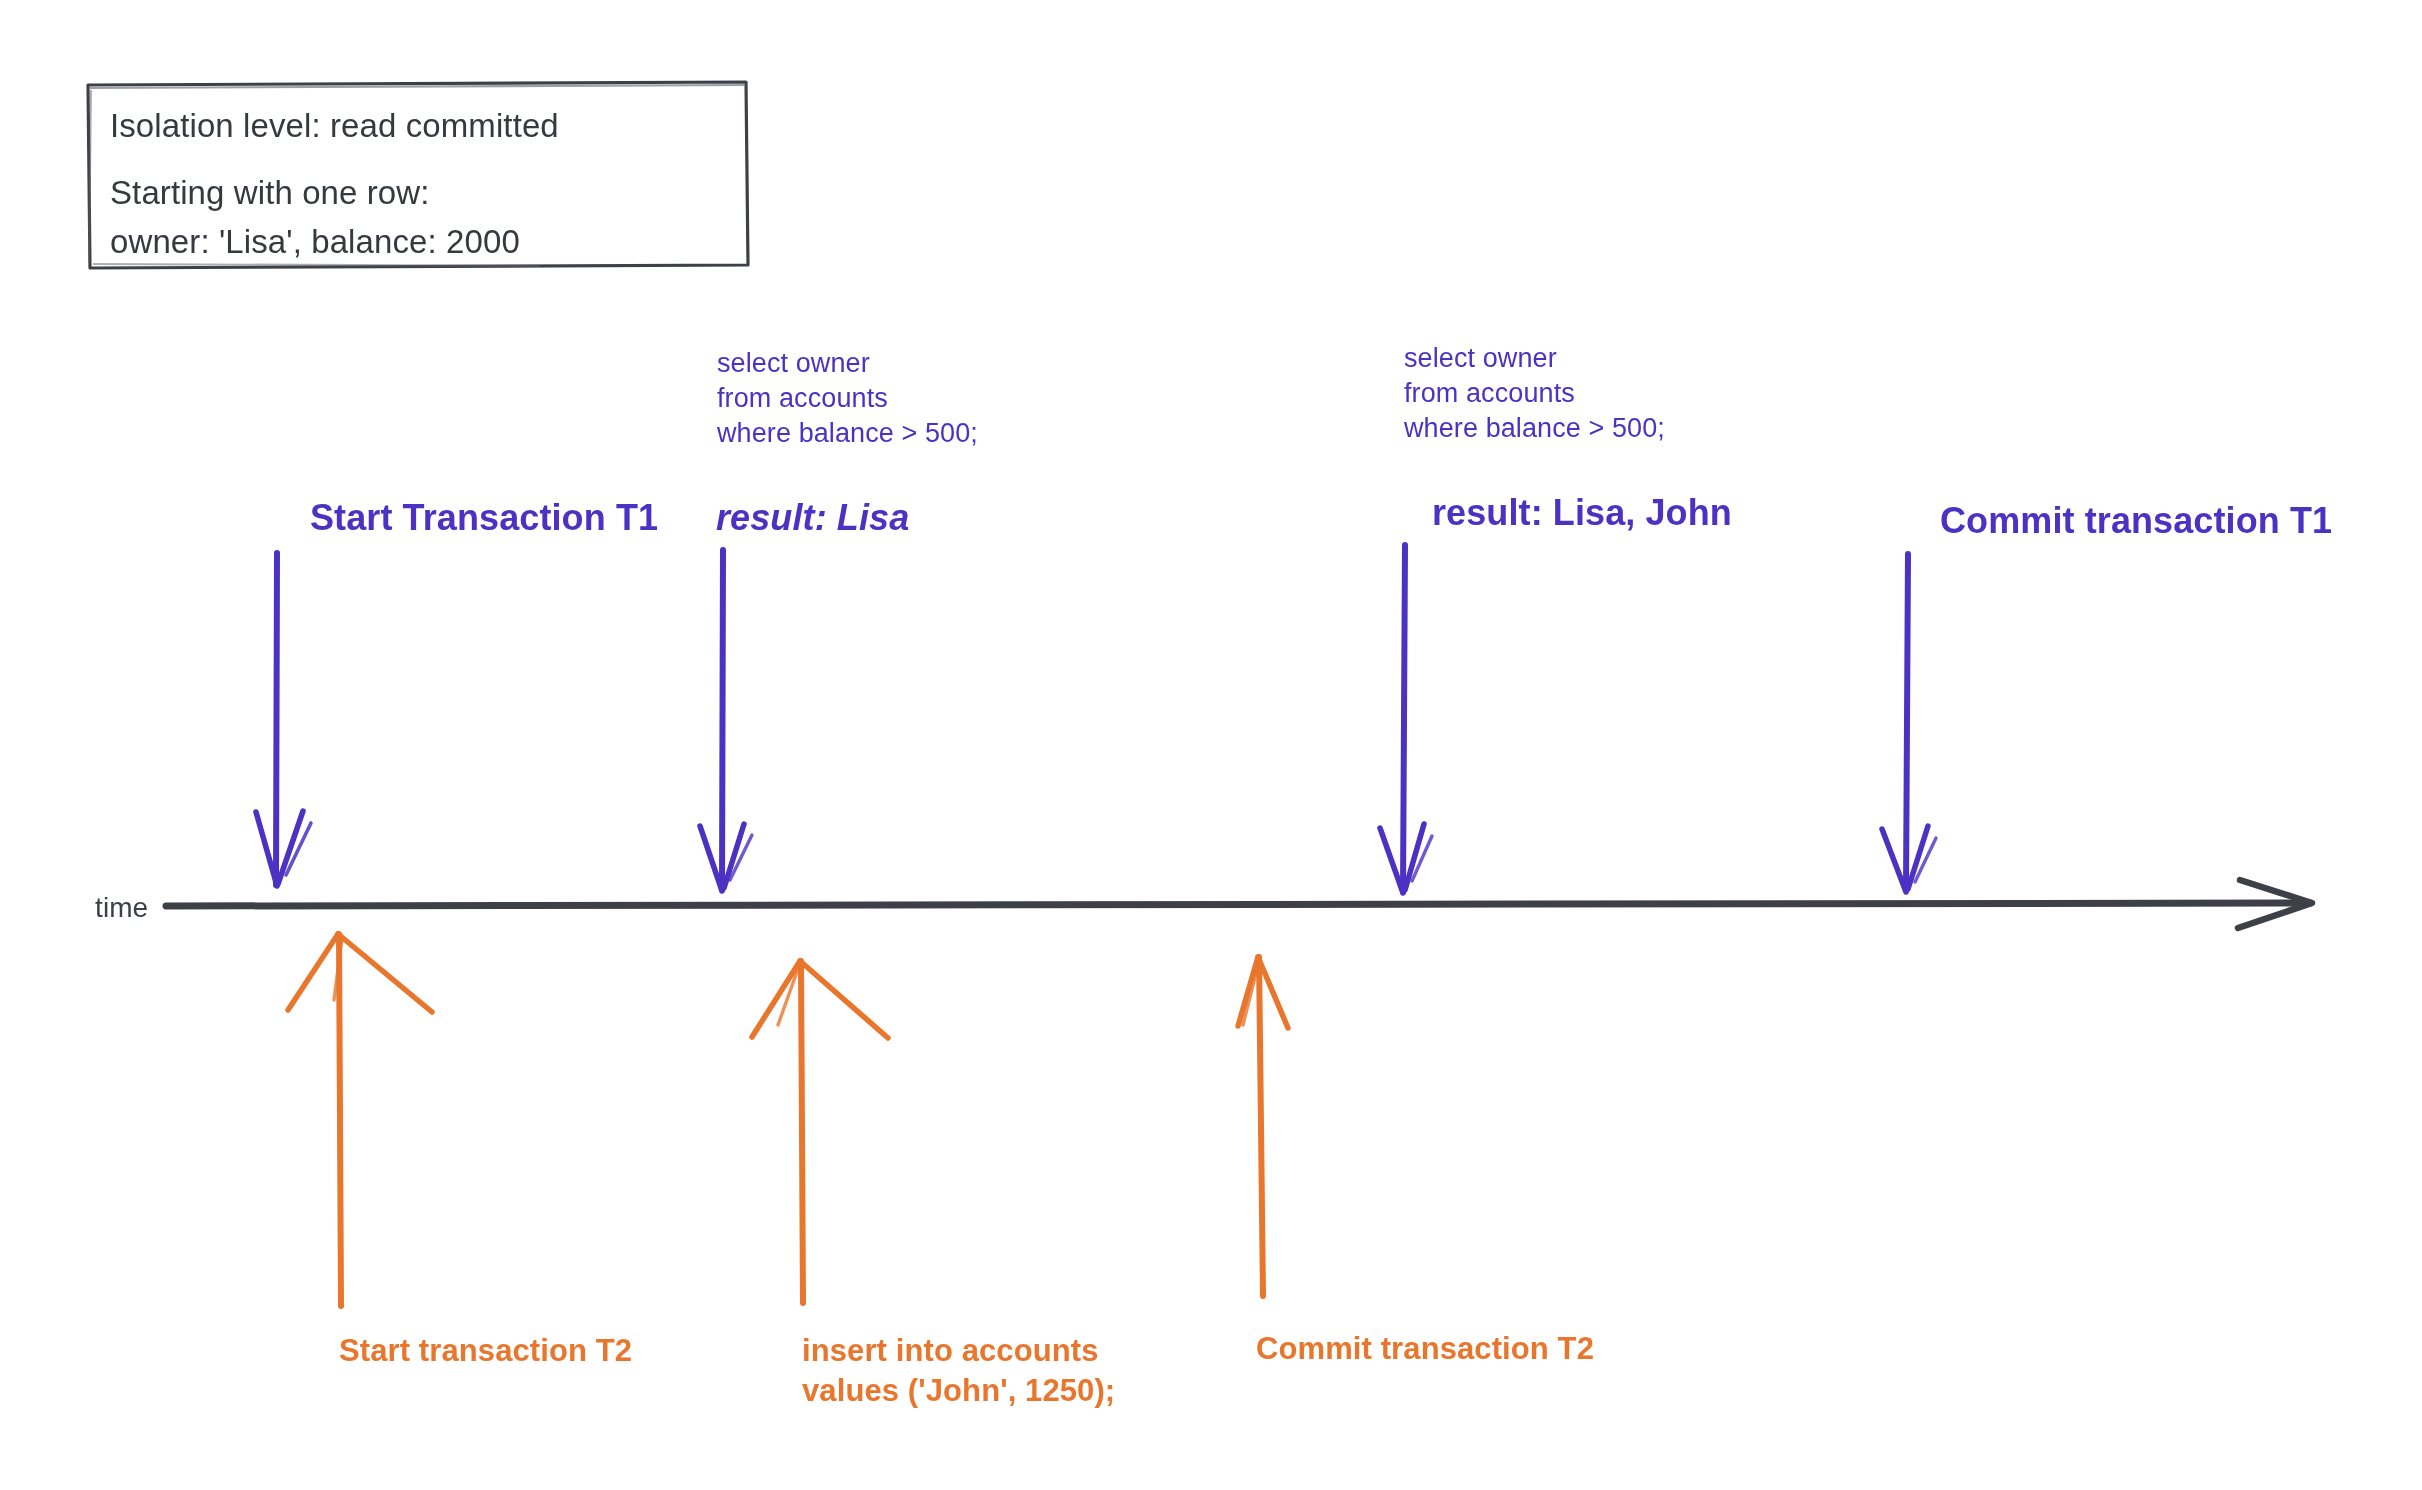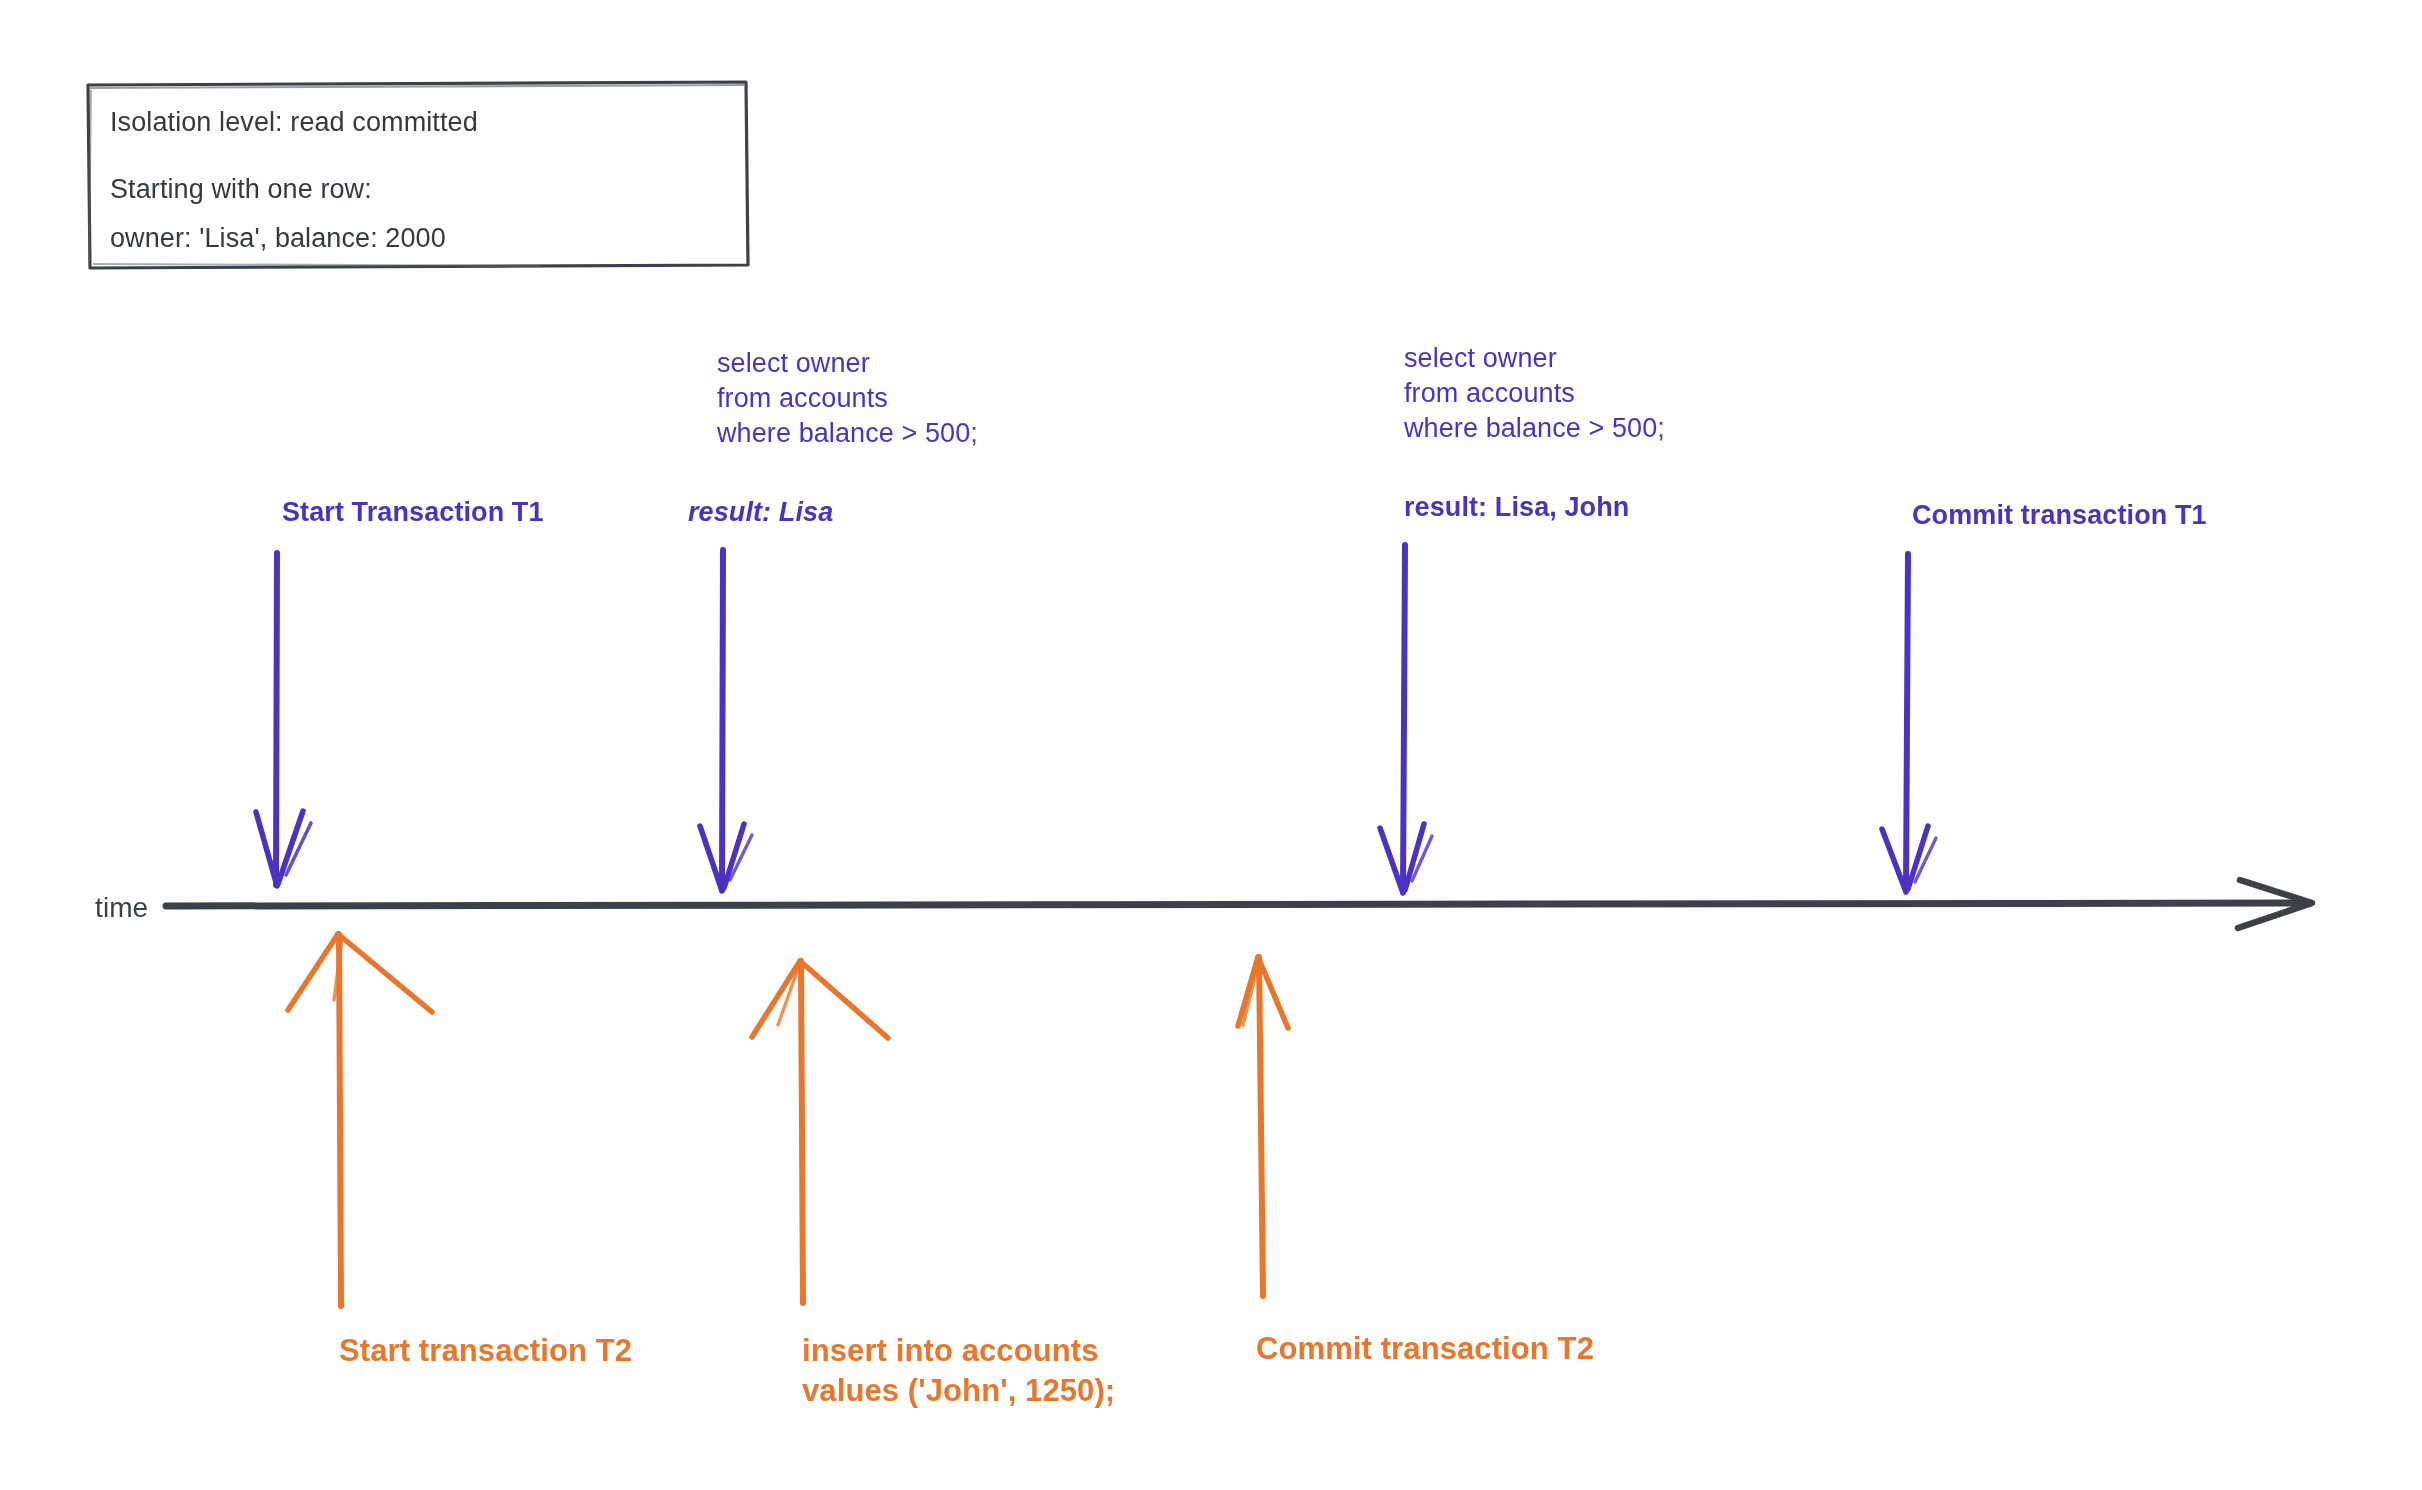--- a/index.html
+++ b/index.html
@@ -25,26 +25,27 @@
     height: 1490px;
   }
   .txt {
     position: absolute;
     white-space: pre;
     line-height: 1.30;
     letter-spacing: 0.1px;
   }
   .note-box-text {
     color: #36393d;
-    font-size: 27px;
+    font-size: 33px;
   }
   .blue-label {
     color: #4b32c3;
-    font-size: 27px;
+    font-size: 36px;
     font-weight: 600;
+    margin-left: 28px;
   }
   .blue-code {
     color: #4b32c3;
     font-size: 27px;
     font-weight: 500;
   }
   .orange-label {
     color: #e8762c;
     font-size: 31px;
     font-weight: 600;

